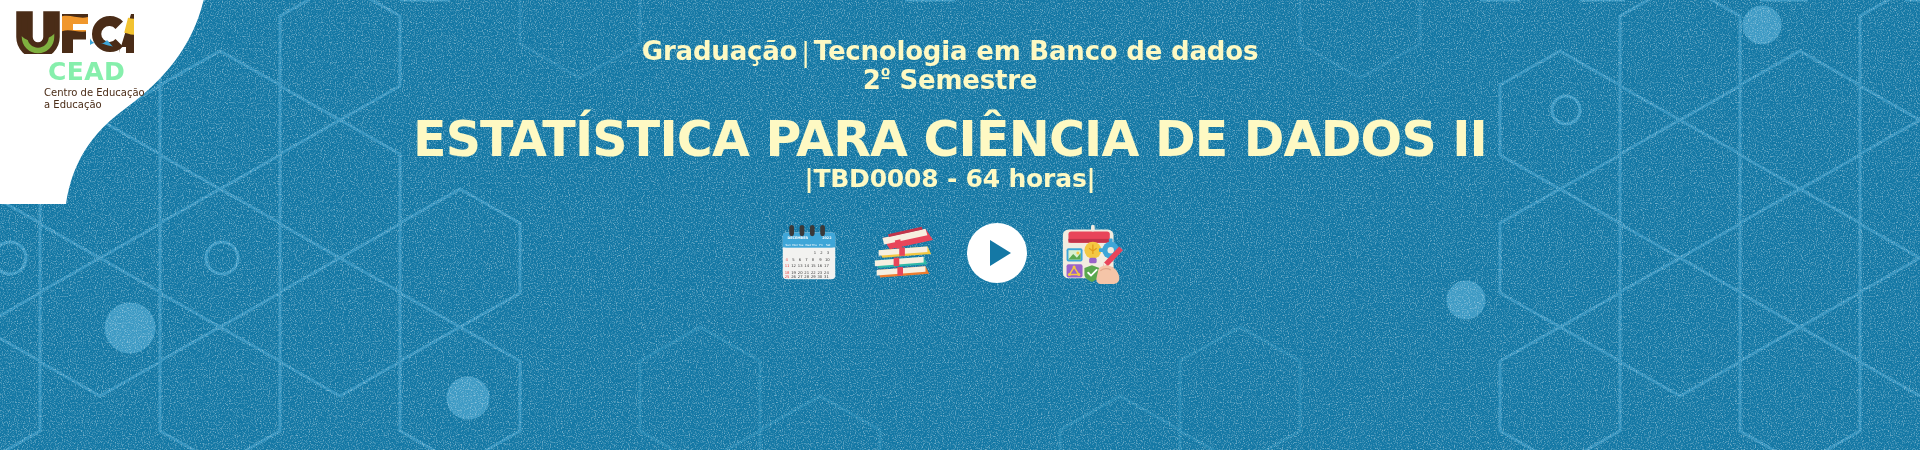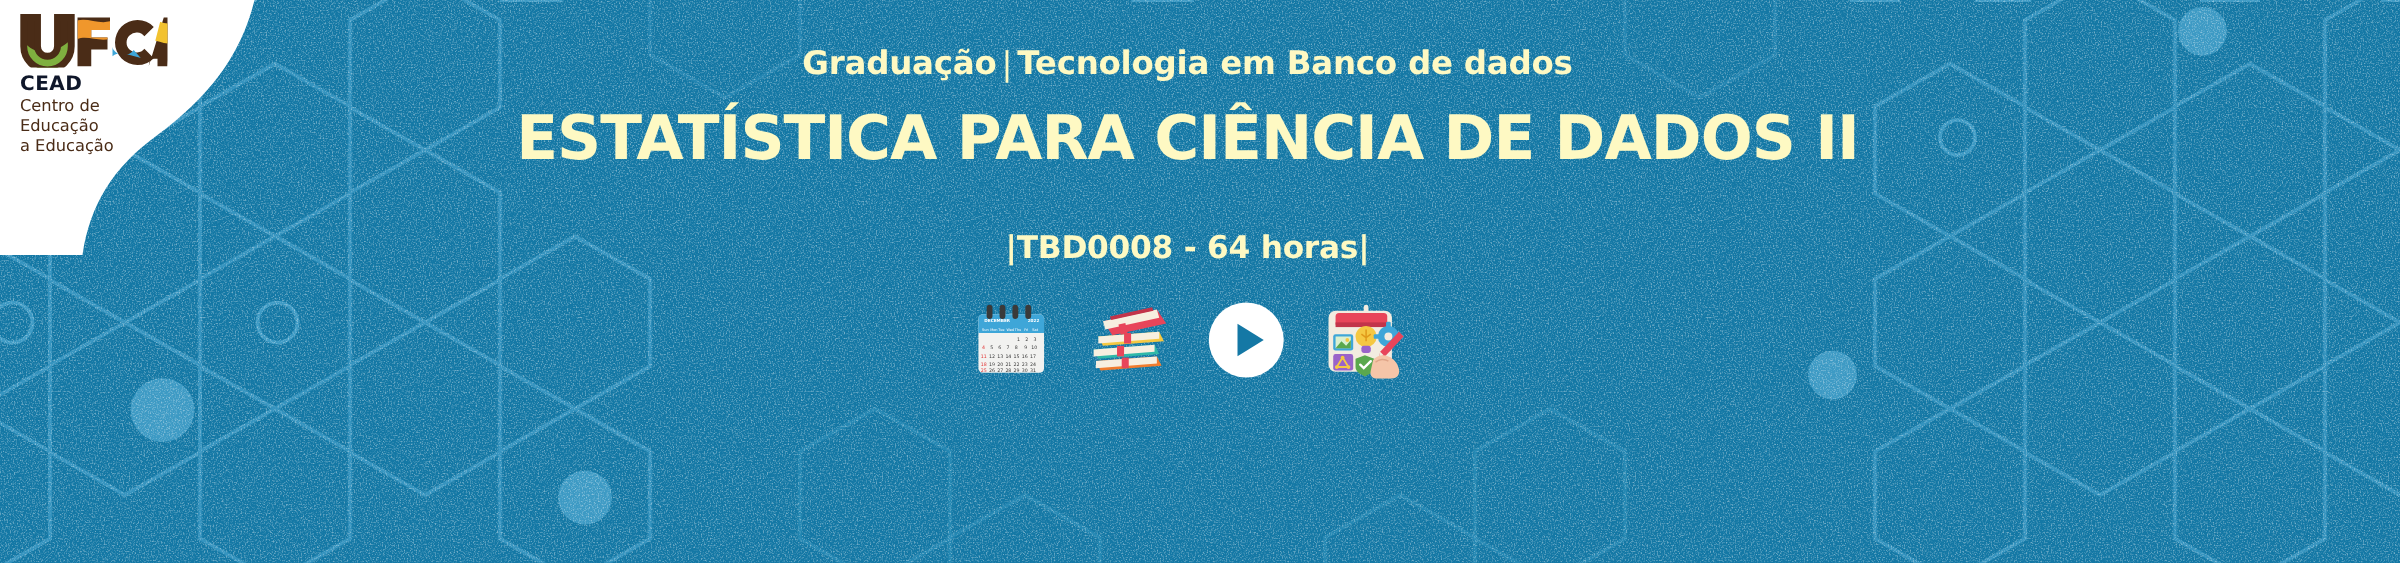--- a/index.html
+++ b/index.html
@@ -48,34 +48,36 @@
   .logo-wrap{
     position:absolute;
     left:76px; top:84px;
     width:160px;
     z-index:6;
   }
   .ufca-mark{ width:118px; height:44px; display:block; }
   .cead-title{
     font-family:"DejaVu Sans", sans-serif;
     font-weight:700;
-    font-size:16px;
+    font-size:25px;
     letter-spacing:.4px;
-    color:#0f172a;
+    color:#86efac;
     margin-top:5px;
     line-height:1;
+    margin-left:32px;
   }
   .cead-sub{
     font-family:"DejaVu Sans", sans-serif;
     font-weight:400;
-    font-size:13px;
+    font-size:10px;
     color:#4a2c17;
     line-height:1.22;
     margin-top:3px;
     max-width:120px;
+    margin-left:28px;
   }
 
   
   .content{
     position:absolute;
     left:0; right:0; top:0;
     width:1900px;
     z-index:4;
     text-align:center;
     color:#fef9c3;
@@ -114,21 +116,20 @@
     line-height:1;
     margin-top:21px;
     white-space:nowrap;
   }
 
   .code-line{
     font-family:"DejaVu Sans", sans-serif;
     font-weight:700;
     font-size:25px;
     letter-spacing:-0.2px;
-    margin-top:48px;
   }
 
   
   .icon-row{
     margin-top:26px;
     display:flex;
     justify-content:center;
     align-items:center;
     gap:26px;
   }
@@ -294,20 +295,24 @@
       </div>
     </div>
   </div>
 
   <div class="content">
 
     <div class="course-line">
       <span>Graduação</span><span class="course-sep">|</span><span>Tecnologia em Banco de dados</span>
     </div>
 
+    <div class="semester-line">
+      <span>2</span><span class="ord">º</span>
+      <span>Semestre</span>
+    </div>
 
     <h1 class="main-title">ESTATÍSTICA PARA CIÊNCIA DE DADOS II</h1>
 
     <div class="code-line">|TBD0008 - 64 horas|</div>
 
     <div class="icon-row">
 
       <div class="icon-item">
         <svg viewBox="0 0 64 64" width="60" height="60" aria-hidden="true">
           <rect x="4" y="10" width="56" height="50" rx="4" fill="#f2f2f0"></rect>

